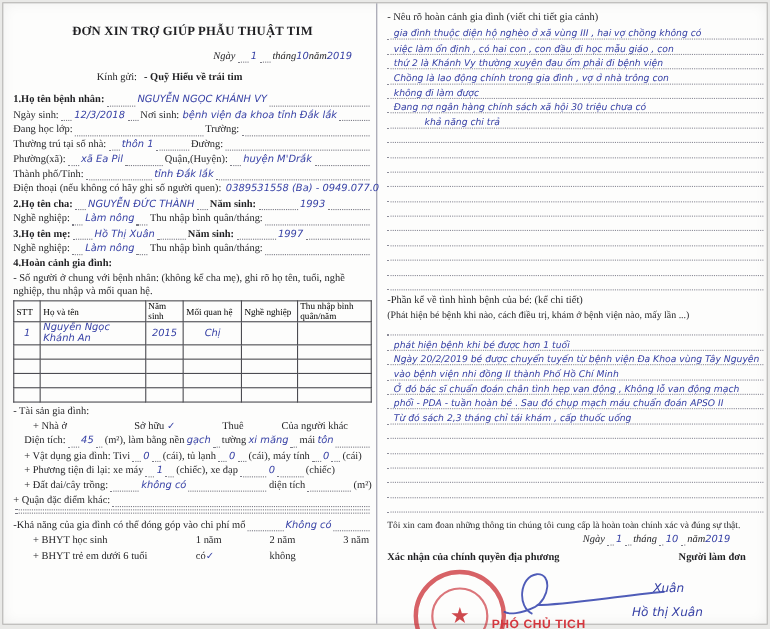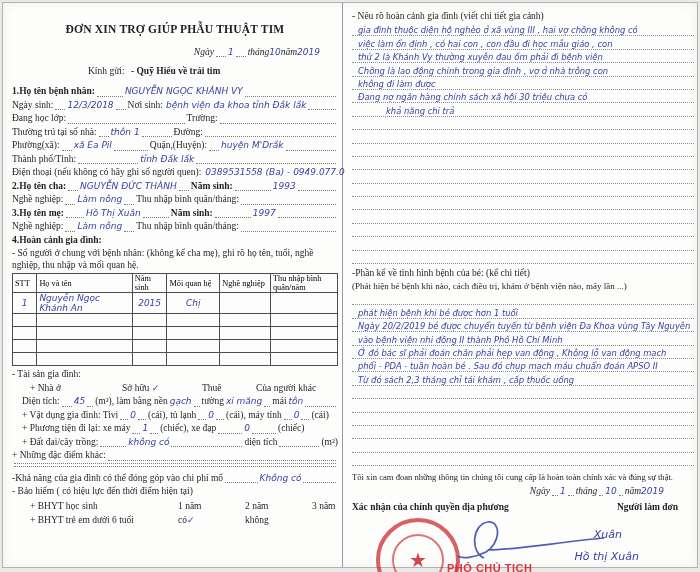--- a/index.html
+++ b/index.html
@@ -297,40 +297,37 @@
         <span class="p">+ Đất đai/cây trồng:</span>
         <span class="dots" style="max-width:26px;"></span>
         <span class="hw">không có</span>
         <span class="dots"></span>
         <span class="p">diện tích</span>
         <span class="dots" style="max-width:40px;"></span>
         <span class="p">(m²)</span>
       </div>
 
     <div class="line">
-        <span class="p">+ Những đặc điểm khác:</span>
+        <span class="p">+ Quận đặc điểm khác:</span>
         <span class="dots"></span>
       </div>
     <div class="line">
         <span class="dots"></span>
       </div>
     <div class="line">
         <span class="dots"></span>
       </div>
 
     <div class="line" style="margin-top:3px;">
         <span class="p">-Khả năng của gia đình có thể đóng góp vào chi phí mổ</span>
         <span class="dots" style="max-width:34px;"></span>
         <span class="hw">Không có</span>
         <span class="dots"></span>
       </div>
 
-    <div class="line">
-        <span class="p">- Bảo hiểm ( có hiệu lực đến thời điểm hiện tại)</span>
-      </div>
 
     <div class="opt-row indent">
         <span class="p wlab">+ BHYT học sinh</span>
         <span class="p w67">1 năm</span>
         <span class="p w67">2 năm</span>
         <span class="p">3 năm</span>
       </div>
 
     <div class="opt-row indent">
         <span class="p wlab">+ BHYT trẻ em dưới 6 tuổi</span>
@@ -383,21 +380,21 @@
     <div class="rline">
         <span class="hw">phát hiện bệnh khi bé được hơn 1 tuổi</span>
       </div>
     <div class="rline">
         <span class="hw">Ngày 20/2/2019 bé được chuyển tuyến từ bệnh viện Đa Khoa vùng Tây Nguyên</span>
       </div>
     <div class="rline">
         <span class="hw">vào bệnh viện nhi đồng II thành Phố Hồ Chí Minh</span>
       </div>
     <div class="rline">
-        <span class="hw">Ở đó bác sĩ phải đoán chân phải hẹp van động , Không lỗ van động mạch</span>
+        <span class="hw">Ở đó bác sĩ chuẩn đoán chân tình hẹp van động , Không lỗ van động mạch</span>
       </div>
     <div class="rline">
         <span class="hw">phổi - PDA - tuần hoàn bé . Sau đó chụp mạch máu chuẩn đoán APSO II</span>
       </div>
     <div class="rline">
         <span class="hw">Từ đó sách 2,3 tháng chỉ tái khám , cấp thuốc uống</span>
       </div>
 
     <div class="rline"></div>
     <div class="rline"></div>

